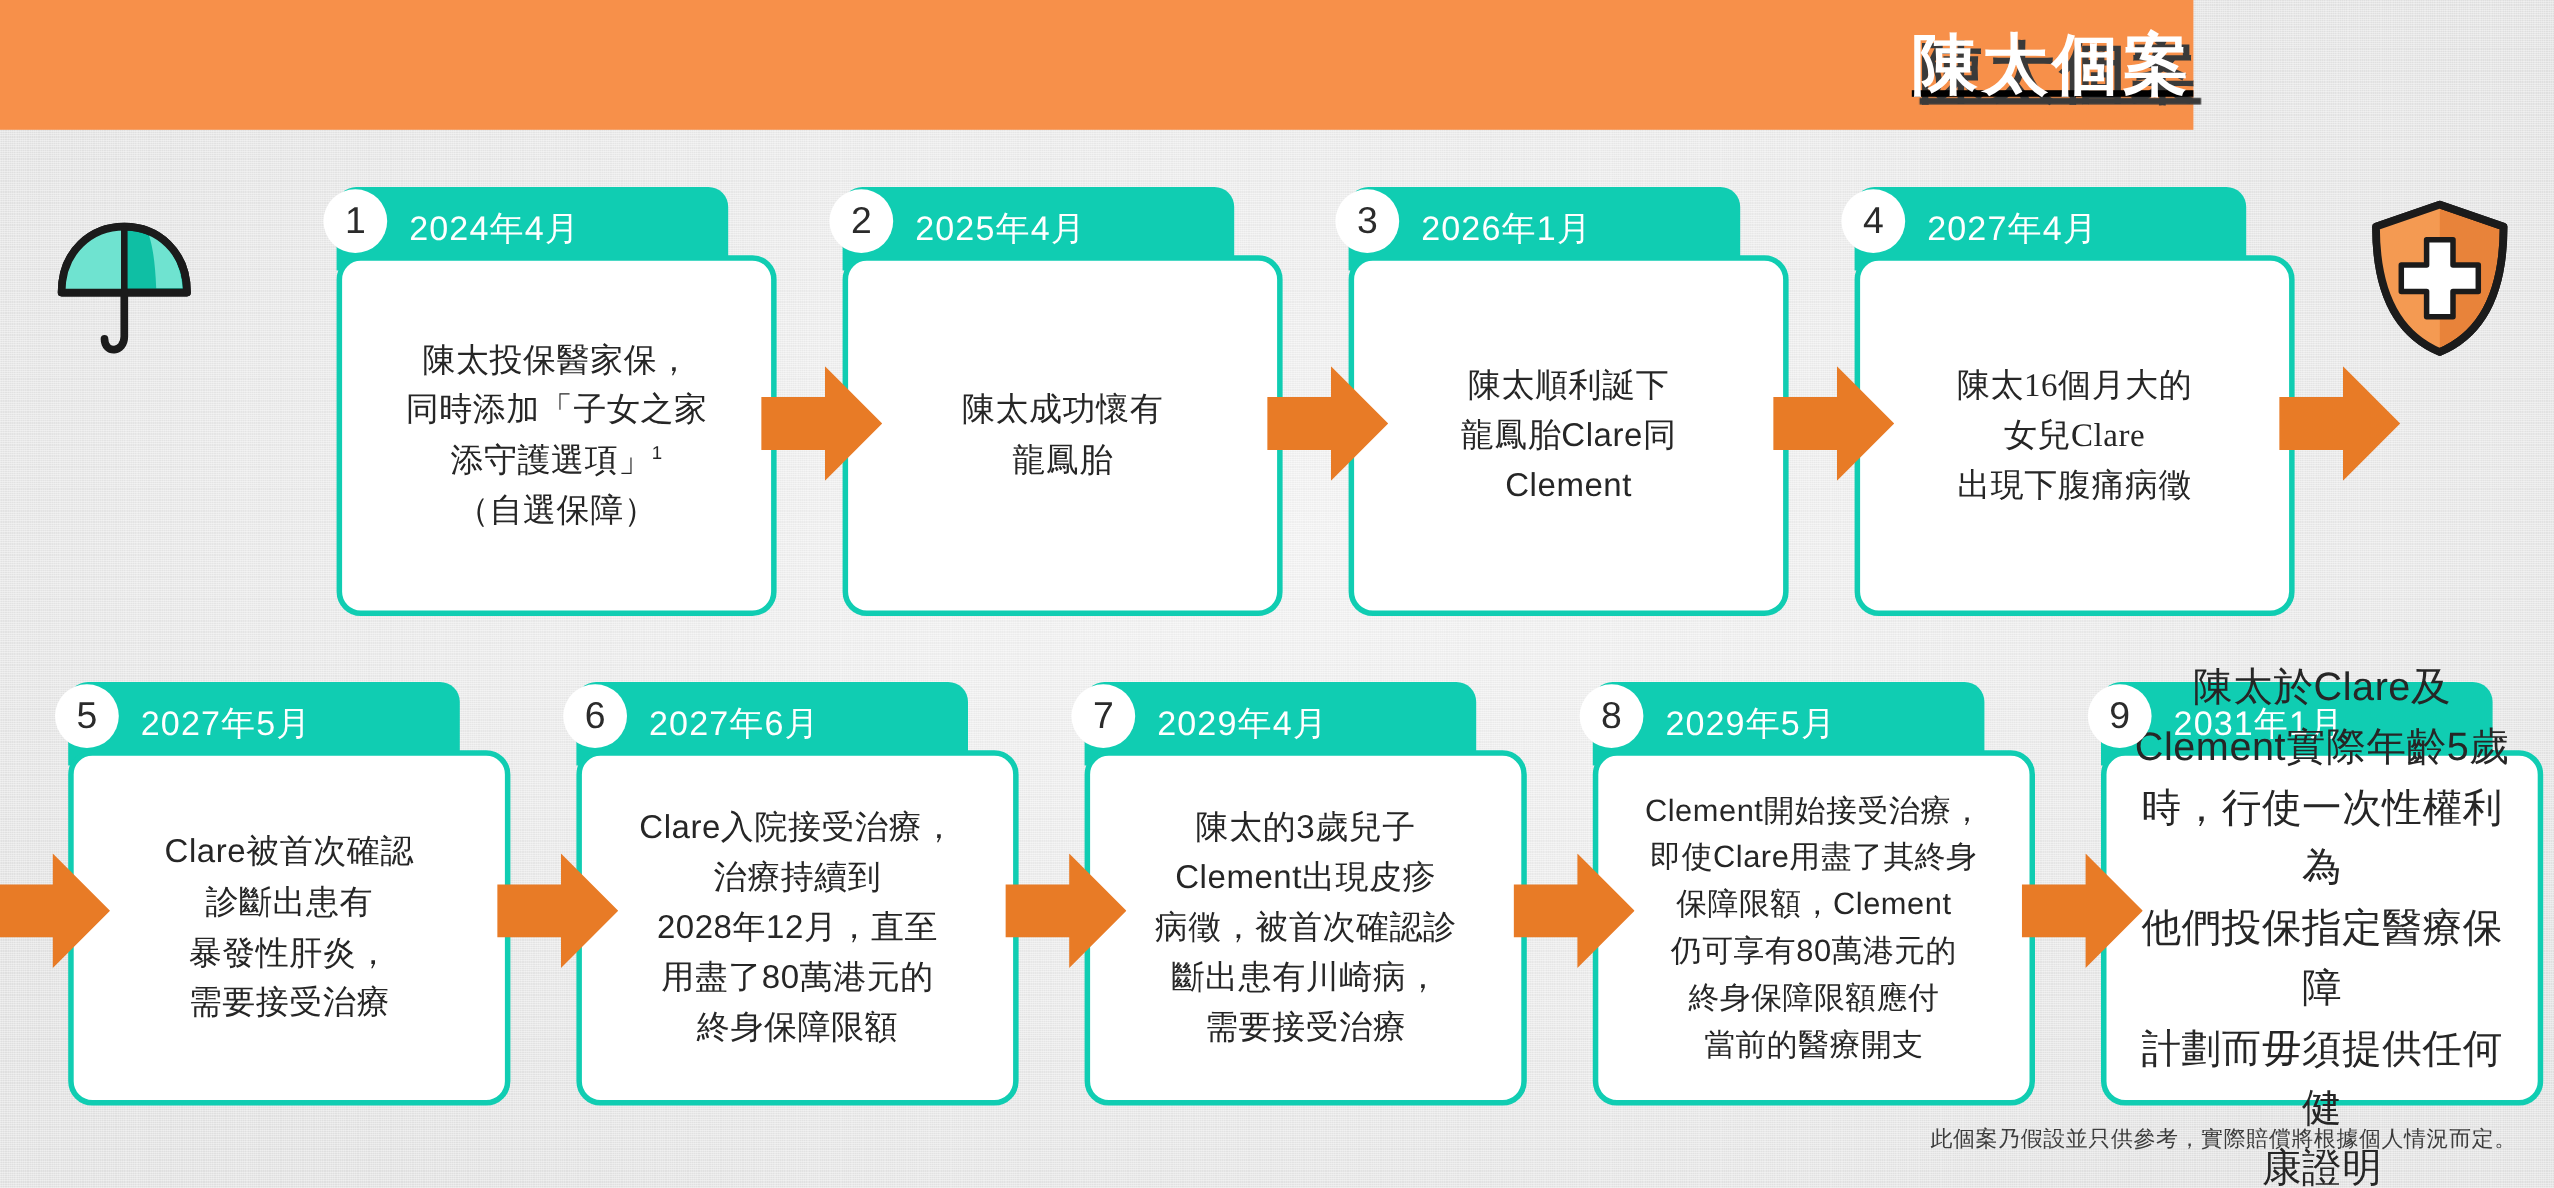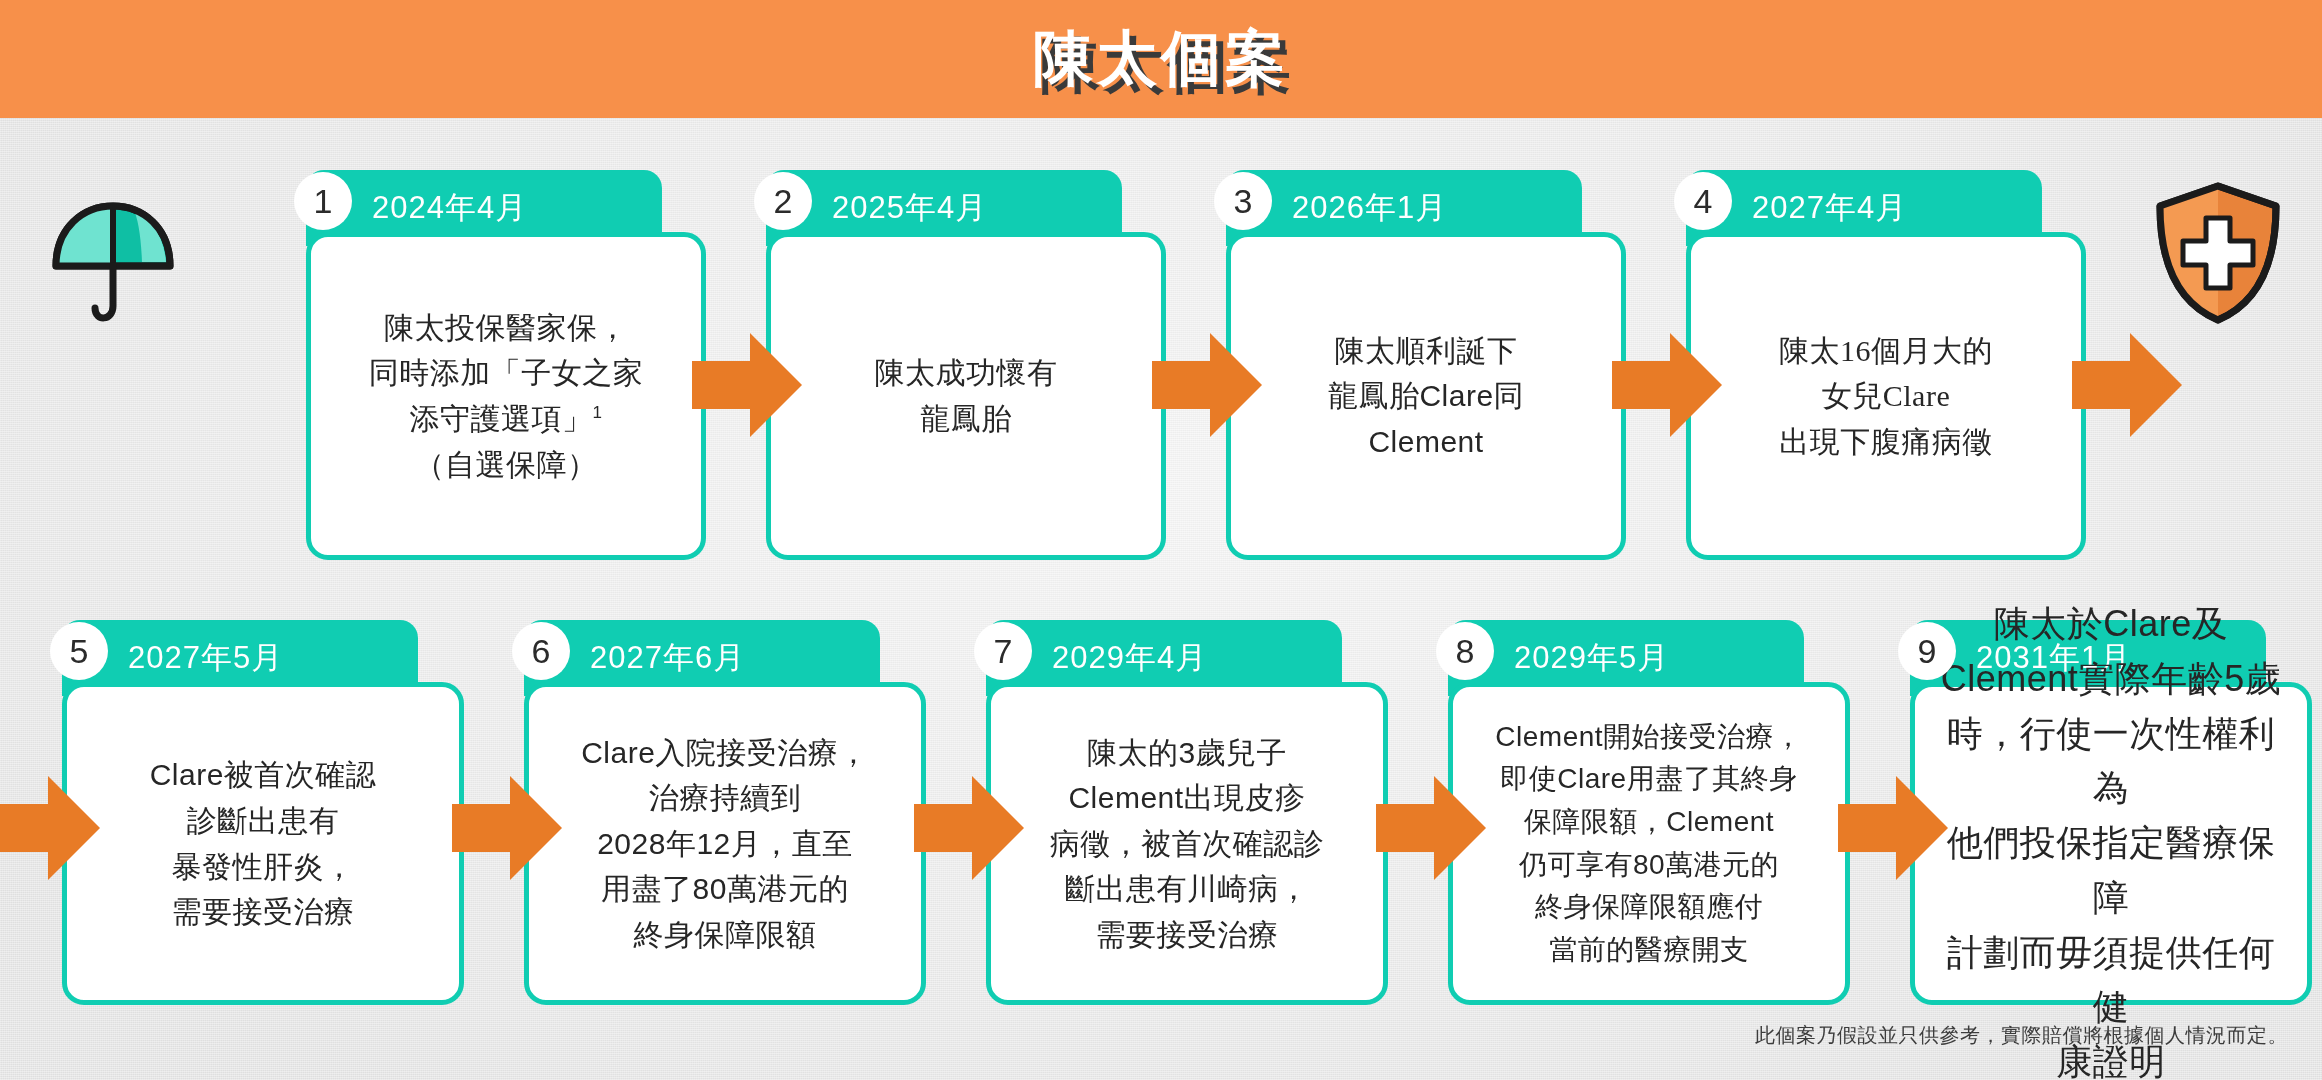--- a/index.html
+++ b/index.html
@@ -27,26 +27,27 @@
     opacity: .55;
     background-image:
       repeating-linear-gradient(0deg, rgba(255,255,255,.55) 0px, rgba(255,255,255,.55) 1px, rgba(0,0,0,.018) 1px, rgba(0,0,0,.018) 2px),
       repeating-linear-gradient(90deg, rgba(255,255,255,.40) 0px, rgba(255,255,255,.40) 1px, rgba(0,0,0,.016) 1px, rgba(0,0,0,.016) 2px);
   }
 
   
   .banner {
     position: absolute;
     top: 0; left: 0;
-    width: 2322px;
+    width: 1994px;
     height: 118px;
     background: #F7904A;
     display: flex;
     align-items: center;
-    justify-content: center;
+    justify-content: flex-end;
+    text-decoration: underline;
   }
   .banner-title {
     font-size: 60px;
     font-weight: bold;
     color: #ffffff;
     letter-spacing: 4px;
     text-shadow: 7px 7px 0 #3a3a3a;
     line-height: 1;
   }
 

